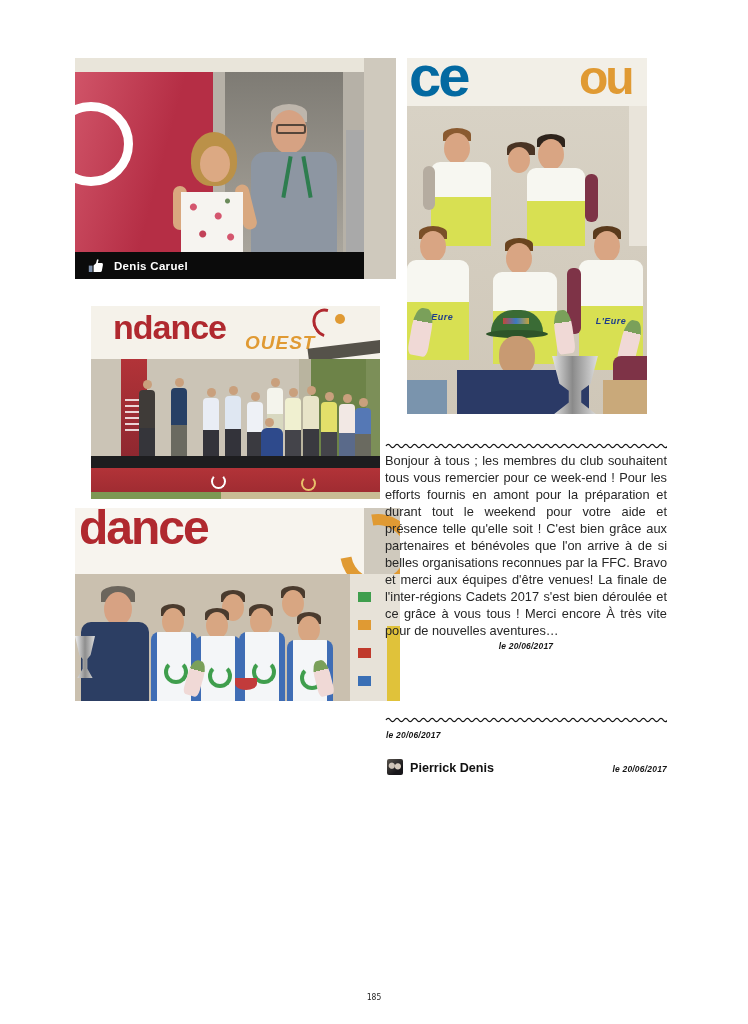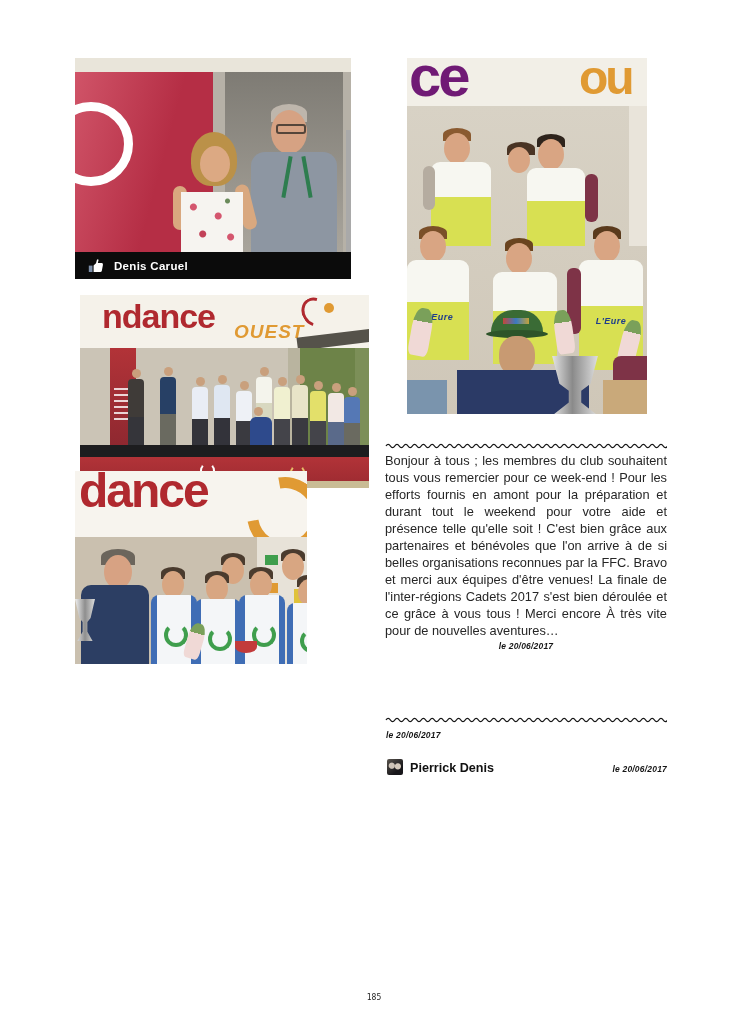--- a/index.html
+++ b/index.html
@@ -2,21 +2,21 @@
 <html><head>
 <meta charset="utf-8">
 <style>
   html,body{margin:0;padding:0;background:#fff;}
   .page{position:relative;width:748px;height:1024px;background:#fff;overflow:hidden;
         font-family:"Liberation Sans",sans-serif;color:#1f1f1f;}
   .photo{position:absolute;overflow:hidden;background:#cfc9bd;}
   .photo *{position:absolute;}
 
   
-  #p1{left:75px;top:58px;width:276px;height:221px;}
+  #p1{left:75px;top:58px;width:321px;height:221px;}
   .p1-walltop{left:0;top:0;width:289px;height:18px;background:#e9e5da;border-bottom:2px solid #cfc8b8;}
   .p1-pink{left:0;top:14px;width:138px;height:180px;background:linear-gradient(105deg,#d05468,#b52e45 60%);}
   .p1-ring{left:-26px;top:44px;width:66px;height:66px;border:9px solid #fff;border-radius:50%;}
   .p1-est{left:2px;bottom:8px;font:bold italic 15px "Liberation Sans",sans-serif;color:#e9c53e;letter-spacing:1px;transform:rotate(-2deg);}
   .p1-door{left:138px;top:14px;width:151px;height:180px;background:#b6b1a7;}
   .p1-interior{left:12px;top:0;width:118px;height:180px;background:linear-gradient(#7e7b74,#a9a59c);}
   .p1-man-hair{left:196px;top:46px;width:36px;height:18px;background:#beb6ac;border-radius:50% 50% 0 0;}
   .p1-man-head{left:196px;top:52px;width:36px;height:44px;background:#d6a283;border-radius:50%;}
   .p1-glasses{left:201px;top:66px;width:26px;height:6px;border:2px solid #54453a;border-radius:3px;background:transparent;}
   .p1-man-torso{left:176px;top:94px;width:86px;height:100px;background:#8d96a2;border-radius:14px 14px 0 0;}
@@ -49,21 +49,21 @@
   .p2-redbanner{left:30px;top:53px;width:26px;height:97px;background:linear-gradient(#b23338,#8f2830);}
   .p2-redbanner i{position:absolute;left:4px;top:40px;width:16px;height:34px;background:repeating-linear-gradient(180deg,rgba(255,255,255,.8) 0 2px,transparent 2px 6px);}
   .fg{position:absolute;width:16px;border-radius:4px 4px 0 0;}
   .fg::before{content:"";position:absolute;top:-10px;left:4px;width:9px;height:9px;border-radius:50%;background:#c9a07d;}
   .p2-floor{left:0;top:150px;width:289px;height:12px;background:#1d1d1f;}
   .p2-stage{left:0;top:162px;width:289px;height:24px;background:linear-gradient(#b23338,#a02c32);}
   .p2-swirl{width:11px;height:11px;border:2px solid #fff;border-radius:50%;border-top-color:transparent;}
   .p2-strip{left:0;top:186px;width:289px;height:7px;background:linear-gradient(90deg,#7d9853 0 45%,#c9bc95 45%);}
 
   
-  #p3{left:75px;top:471px;width:232px;height:193px;}
+  #p3{left:75px;top:508px;width:325px;height:193px;}
   .p3-banner{left:0;top:0;width:289px;height:66px;background:#f7f4ee;}
   .p3-brand{left:4px;top:-8px;font:bold 48px "Liberation Sans",sans-serif;color:#b0292f;letter-spacing:-2px;}
   .p3-oarc{right:-16px;top:6px;width:54px;height:54px;border:11px solid #e09a33;border-radius:50%;border-left-color:transparent;transform:rotate(35deg);}
   .p3-mid{left:0;top:66px;width:289px;height:127px;background:#cac0af;}
   .p3-wall{right:0;top:66px;width:50px;height:127px;background:#e7e2d8;}
   .p3-wall i{position:absolute;left:8px;width:13px;height:10px;}
   .p3-hair{left:26px;top:78px;width:34px;height:16px;background:#6b655c;border-radius:50% 50% 0 0;}
   .p3-head{left:29px;top:84px;width:28px;height:34px;background:#d7a283;border-radius:50%;}
   .p3-polo{left:6px;top:114px;width:68px;height:79px;background:#2c3e63;border-radius:10px 10px 0 0;}
   .p3-trophy{left:0;top:128px;width:20px;height:42px;background:linear-gradient(90deg,#f0f0f0,#8e8e8e 50%,#dcdcdc);clip-path:polygon(0 0,100% 0,78% 45%,62% 55%,62% 78%,88% 100%,12% 100%,38% 78%,38% 55%,22% 45%);}
@@ -71,21 +71,21 @@
   .cyc-hair{width:24px;height:12px;border-radius:50% 50% 0 0;background:#4a3b2e;}
   .cyc-torso{width:46px;height:72px;border-radius:8px 8px 0 0;background:linear-gradient(90deg,#3f6db5 0 14%,#f4f6f8 14% 86%,#3f6db5 86%);}
   .cyc-swirl{width:16px;height:16px;border:4px solid #3f9e4d;border-radius:50%;border-top-color:transparent;}
   .p3-cap{left:160px;top:170px;width:22px;height:12px;background:#c23b3b;border-radius:0 0 50% 50%;}
   .bouquet{width:16px;height:36px;background:linear-gradient(#7aa05a 0 28%,#f0d9d6 28%);border-radius:40% 40% 20% 20%;}
   .p3-yellow{right:0;top:118px;width:13px;height:75px;background:#e0c23a;}
 
   
   #p4{left:407px;top:58px;width:240px;height:356px;}
   .p4-banner{left:0;top:0;width:240px;height:48px;background:#f2efe7;}
-  .p4-brand{left:2px;top:-16px;font:bold 58px "Liberation Sans",sans-serif;color:#701a75;letter-spacing:-3px;}
+  .p4-brand{left:2px;top:-16px;font:bold 58px "Liberation Sans",sans-serif;color:#0369a1;letter-spacing:-3px;}
   .p4-brand2{left:172px;top:-8px;font:bold 48px "Liberation Sans",sans-serif;color:#e09a33;letter-spacing:-3px;}
   .p4-bg{left:0;top:48px;width:240px;height:308px;background:linear-gradient(#d8d2c5,#cfc7b8);}
   .p4-pillar{right:0;top:48px;width:18px;height:140px;background:#e9e4da;}
   .ej-head{width:26px;height:31px;background:#d9a583;border-radius:50%;}
   .ej-hair{width:28px;height:13px;background:#8a5a30;border-radius:50% 50% 0 0;}
   .ej-torso{border-radius:9px 9px 0 0;background:linear-gradient(180deg,#f7f7f1 0 42%,#d8e052 42%);}
   .ej-label{font:bold italic 9px "Liberation Sans",sans-serif;color:#1f3d8c;width:100%;text-align:center;letter-spacing:.5px;}
   .maroon{background:#7e3347;}
   .p4-cap{left:84px;top:252px;width:52px;height:22px;background:#3a6b35;border-radius:26px 26px 0 0;}
   .p4-capband{left:96px;top:260px;width:26px;height:6px;background:linear-gradient(90deg,#c2483a,#3a7ac2,#c2a23a);}
@@ -146,21 +146,21 @@
     <span class="p1-w-top"></span>
     <figcaption class="p1-caption">
       <svg viewBox="0 0 20 20" width="16" height="16">
         <rect x="1" y="9.5" width="4.6" height="8" fill="#7d8fa9"></rect>
         <path d="M7 17.5 L7 9.5 L10 6.5 L11.2 2.2 Q12.6 0.8 13.2 2.6 L12.3 6.4 L17.2 6.4 Q19 6.6 18.7 8.4 L17.3 15.8 Q17 17.5 15.2 17.5 Z" fill="#fff"></path>
       </svg>
       <span>Denis Caruel</span>
     </figcaption>
   </figure>
 
-  <figure class="photo" id="p2" style="margin:5px">
+  <figure class="photo" id="p2" style="margin:16px">
     <span class="p2-banner"></span>
     <span class="p2-brand">ndance</span>
     <span class="p2-brand2">OUEST</span>
     <span class="p2-arc"></span>
     <span class="p2-dot"></span>
     <span class="p2-roof"></span>
     <span class="p2-mid"></span>
     <span class="p2-redbanner">
         <i></i>
       </span>

